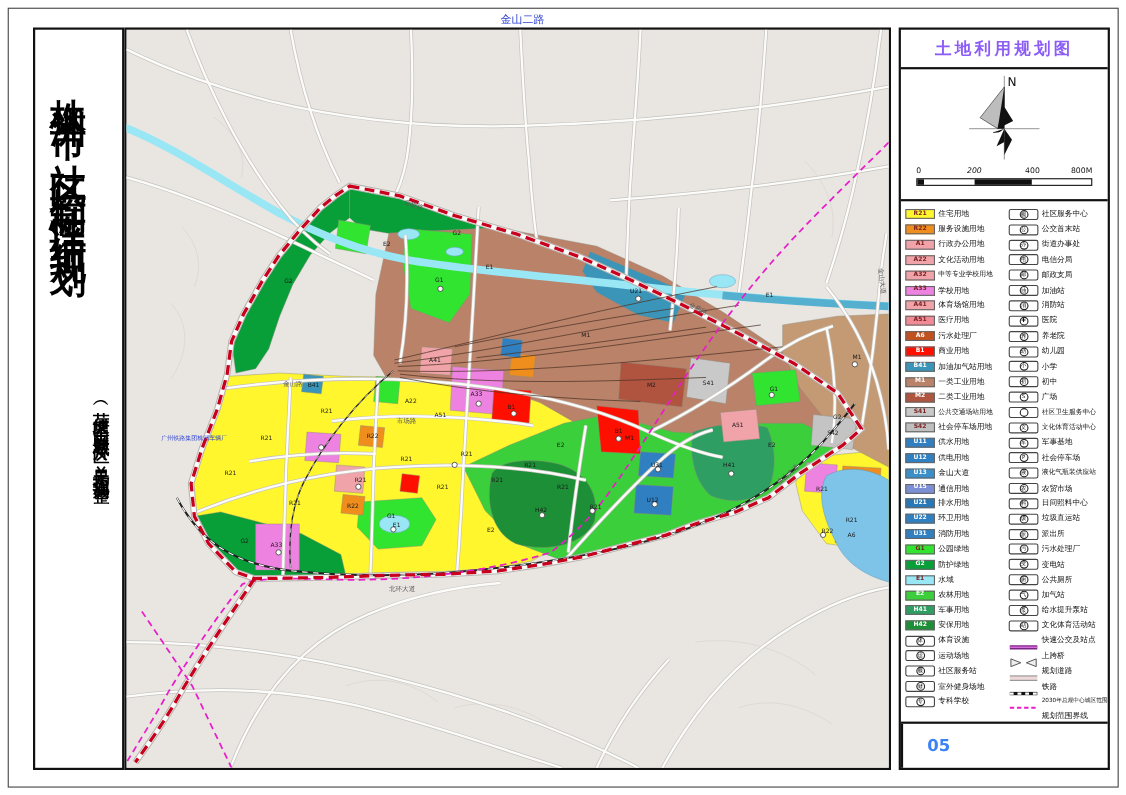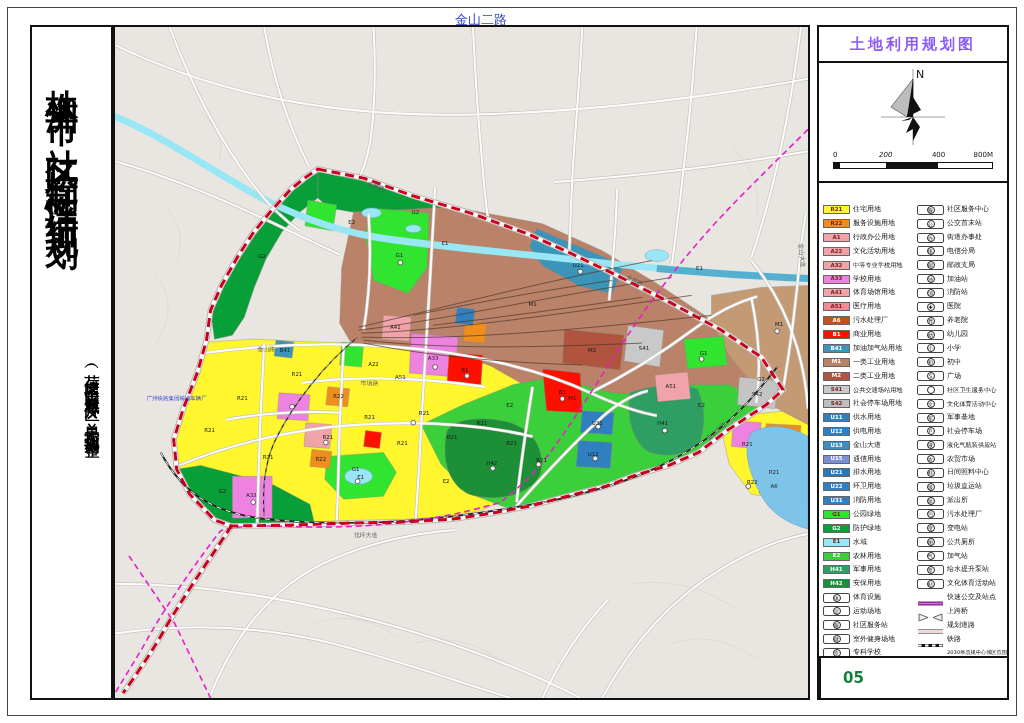--- a/index.html
+++ b/index.html
@@ -19,47 +19,47 @@
   #map-svg{display:block;width:100%;height:100%;}
   .rc{stroke:#C6C3BE;stroke-width:3.4;fill:none;}
   .rf{stroke:#FCFCFB;stroke-width:2.1;fill:none;}
   .bc{stroke:#B8B5B0;stroke-width:6;fill:none;}
   .bf{stroke:#FBFBFA;stroke-width:4;fill:none;}
   .bd{stroke:#C8001E;stroke-width:3;fill:none;stroke-dasharray:9 5;}
   .mg{stroke:#E81EC8;stroke-width:1.6;fill:none;stroke-dasharray:6 4;}
   .zc{font-size:5.5px;fill:#1a1a1a;text-anchor:middle;}
   .rd{font-size:6px;fill:#5a5a5a;text-anchor:middle;}
   .bl{font-size:5.5px;fill:#2B3FD0;text-anchor:middle;}
-  #margin-label{position:absolute;left:455px;top:11px;font-size:13px;color:#2B3FD0;}
+  #margin-label{position:absolute;left:455px;top:11px;font-size:10px;color:#2B3FD0;}
 
   
   #right-panel{position:absolute;left:817px;top:25px;width:192px;height:675px;border:2.5px solid #111;box-sizing:border-box;background:#fff;display:flex;flex-direction:column;}
   #panel-title{height:34px;border-bottom:2px solid #111;display:flex;align-items:center;justify-content:center;font-size:15px;font-weight:bold;letter-spacing:3px;color:#8b5cf6;flex:none;}
   #compass-box{height:118px;border-bottom:2px solid #111;position:relative;flex:none;}
   #north-arrow{position:absolute;left:50%;top:2px;transform:translateX(-50%);}
   #scale-bar{position:absolute;left:14px;right:14px;bottom:8px;height:22px;}
   #scale-ticks{position:relative;height:9px;font-size:7px;color:#111;}
   #scale-ticks span{position:absolute;transform:translateX(-50%);}
   #scale-ticks span:first-child{transform:none;}
   #scale-ticks span:last-child{transform:translateX(-100%);}
   #scale-rect{position:relative;height:5px;border:1px solid #111;margin-top:2px;background:#fff;}
   #scale-rect .seg{position:absolute;top:0;bottom:0;background:#111;}
   #legend{flex:1;display:flex;gap:2px;padding:5px 3px 2px 4px;overflow:hidden;}
-  .leg-col{display:flex;flex-direction:column;margin-top:15px;}
+  .leg-col{display:flex;flex-direction:column;}
   #leg-left{width:92px;flex:none;}
   #leg-right{flex:1;}
   .row{display:flex;align-items:center;gap:3px;height:13.85px;flex:none;}
   .sw{width:27px;height:9px;border:1px solid #666;font-size:5.5px;font-weight:bold;display:flex;align-items:center;justify-content:center;flex:none;box-sizing:border-box;line-height:1;}
   .ibox{width:27px;height:10px;border:1px solid #444;border-radius:2px;background:#fff;display:flex;align-items:center;justify-content:center;flex:none;box-sizing:border-box;}
   .icir{width:8px;height:8px;border:0.8px solid #222;border-radius:50%;font-size:5px;line-height:7px;text-align:center;color:#111;box-sizing:border-box;}
   .symbox{width:27px;height:9px;flex:none;}
   .lbl{font-size:7px;color:#111;white-space:nowrap;line-height:1;}
   #credits{height:40px;border-top:2px solid #111;display:flex;flex:none;}
   #agency{flex:1;display:flex;align-items:center;justify-content:center;font-size:14px;font-weight:bold;letter-spacing:3px;color:#000;}
-  #sheet-no{width:67px;border-left:2px solid #111;display:flex;align-items:center;justify-content:center;font-size:15px;font-weight:bold;color:#15803d;box-sizing:border-box;}
+  #sheet-no{width:67px;border-left:2px solid #111;display:flex;align-items:center;justify-content:center;font-size:15px;font-weight:bold;color:#3b82f6;box-sizing:border-box;}
 </style>
 </head>
 <body>
 
 <div id="sheet">
   <div id="outer-frame"></div>
 
   <div id="title-block">
     <div id="main-title"><span>株洲市</span><span class="tcu">430</span><span>社区控制性详细规划</span></div>
     <div id="sub-title"><span>（荷塘区金山新城片区</span><span class="tcu">02</span><span>单元控规调整）</span></div>

